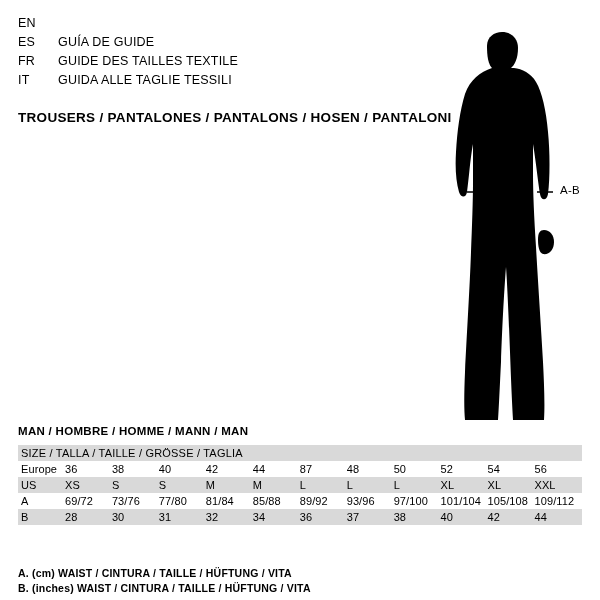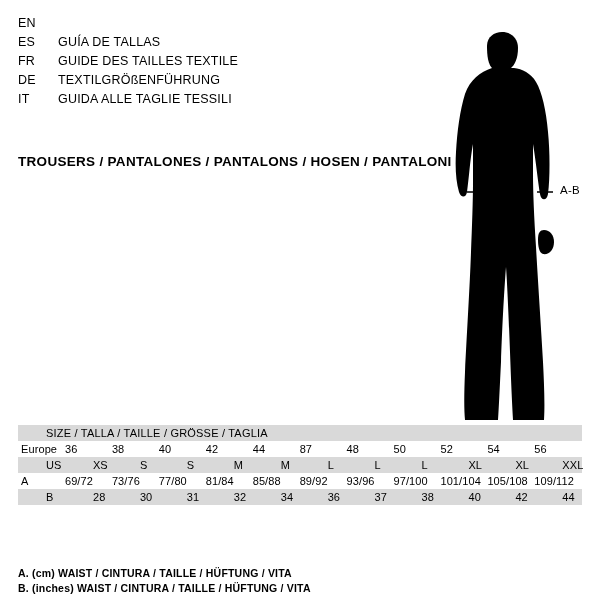--- a/index.html
+++ b/index.html
@@ -44,21 +44,20 @@
     letter-spacing: 0.2px;
   }
 
   .garment-title {
     position: absolute;
     left: 18px;
     top: 110px;
     font-size: 13.5px;
     font-weight: bold;
     letter-spacing: 0.3px;
-    margin-top: 44px;
   }
 
   
   .figure-wrap {
     position: absolute;
     left: 420px;
     top: 32px;
     width: 170px;
     height: 400px;
   }
@@ -93,21 +92,20 @@
     table-layout: fixed;
   }
   table.size-table td {
     padding: 2px 0 2px 0;
     text-align: left;
     letter-spacing: 0.1px;
     white-space: nowrap;
   }
   table.size-table tr.shade td {
     background: #d9d9d9;
-    padding-left: 28px;
   }
   table.size-table td.lbl {
     width: 88px;
     padding-left: 3px;
   }
   table.size-table td.val {
     width: 43px;
     margin-left: 44px;
   }
   table.size-table tr.hdr td {
@@ -131,29 +129,25 @@
 <body>
 
 <div class="page">
 
   <div class="lang-block">
     <div class="lang-row">
       <span class="lang-code">EN</span>
     </div>
     <div class="lang-row">
       <span class="lang-code">ES</span>
-      <span class="lang-text">GUÍA DE TALLAS</span>
+      <span class="lang-text">GUÍA DE GUIDE</span>
     </div>
     <div class="lang-row">
       <span class="lang-code">FR</span>
       <span class="lang-text">GUIDE DES TAILLES TEXTILE</span>
-    </div>
-    <div class="lang-row">
-      <span class="lang-code">DE</span>
-      <span class="lang-text">TEXTILGRÖßENFÜHRUNG</span>
     </div>
     <div class="lang-row">
       <span class="lang-code">IT</span>
       <span class="lang-text">GUIDA ALLE TAGLIE TESSILI</span>
     </div>
   </div>
 
   <div class="garment-title">TROUSERS / PANTALONES / PANTALONS / HOSEN / PANTALONI</div>
 
   <div class="figure-wrap">
@@ -190,20 +184,21 @@
         Z"></path>
 
       <path fill="#000000" d="M124,198 C130,198 134,203 134,210 C134,218 129,223 123,222 C119,221 118,214 118,207 C118,201 120,198 124,198 Z"></path>
 
       <line x1="47" y1="160" x2="136" y2="160" stroke="#000000" stroke-width="1.6" stroke-dasharray="6,4"></line>
     </svg>
     <div class="ab-label">A-B</div>
   </div>
 
   <div class="table-section">
+    <div class="table-heading">MAN / HOMBRE / HOMME / MANN / MAN</div>
     <table class="size-table">
       <tbody>
           <tr class="shade hdr">
         <td class="lbl" colspan="12">SIZE / TALLA / TAILLE / GRÖSSE / TAGLIA</td>
       </tr>
       <tr>
         <td class="lbl">Europe</td>
         <td class="val">36</td>
         <td class="val">38</td>
         <td class="val">40</td>

